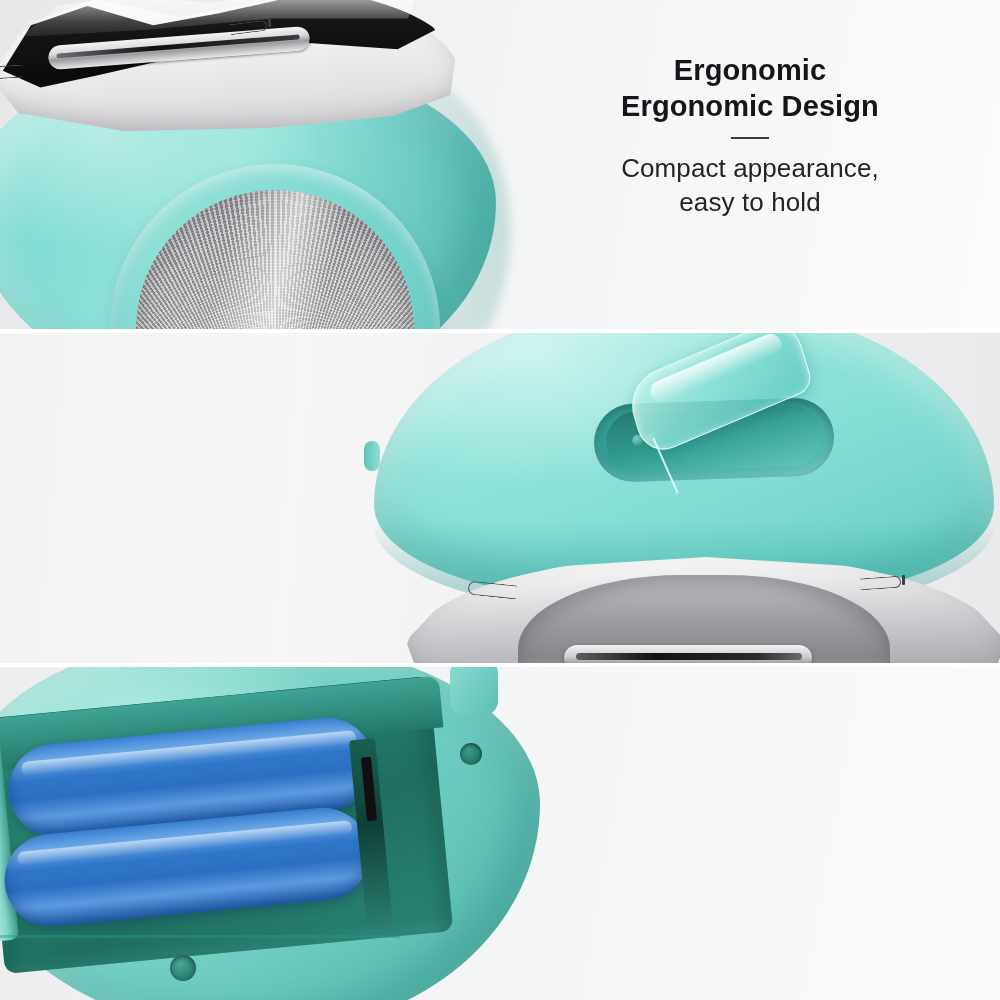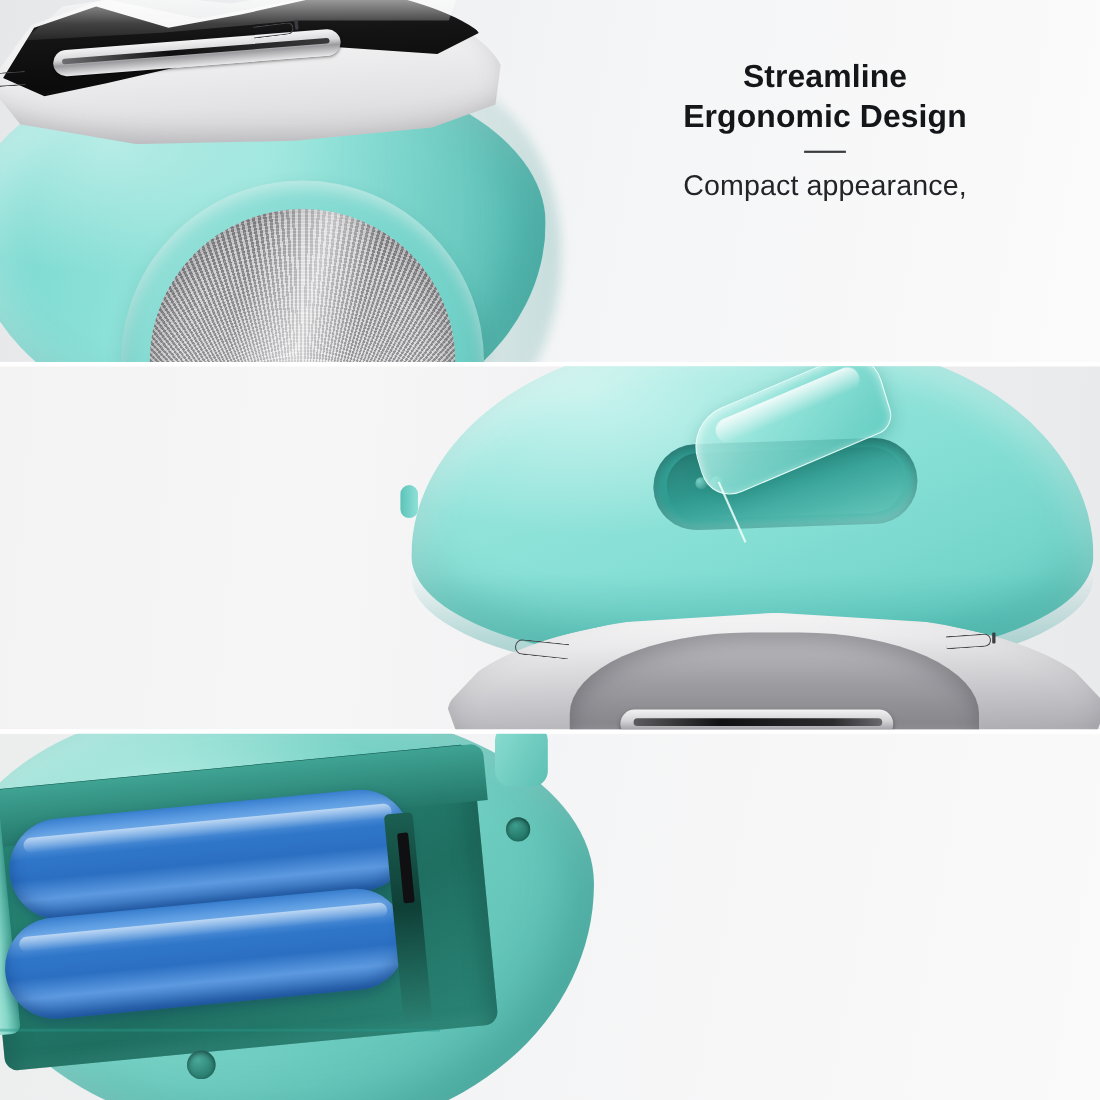--- a/index.html
+++ b/index.html
@@ -290,24 +290,25 @@
         <div class="p1-sad-gloss"></div>
       </div>
       <div class="p1-slot"></div>
       <div class="p1-slotline"></div>
       <div class="p1-mark-l"></div>
       <div class="p1-mark-r"></div>
       <div class="p1-mark-r2"></div>
     </div>
 
     <div class="txt t1">
-      <div class="head">Streamline</div>
+      <div class="head">Ergonomic</div>
       <div class="head">Ergonomic Design</div>
       <div class="rule"></div>
       <div class="sub">Compact appearance,</div>
+      <div class="sub">easy to hold</div>
     </div>
   </section>
 
   <section class="panel p2">
     <div class="bg bg-2"></div>
 
     <div class="p2art">
       <div class="p2-dome"></div>
       <div class="p2-domeedge"></div>
       <div class="p2-sidebtn"></div>

